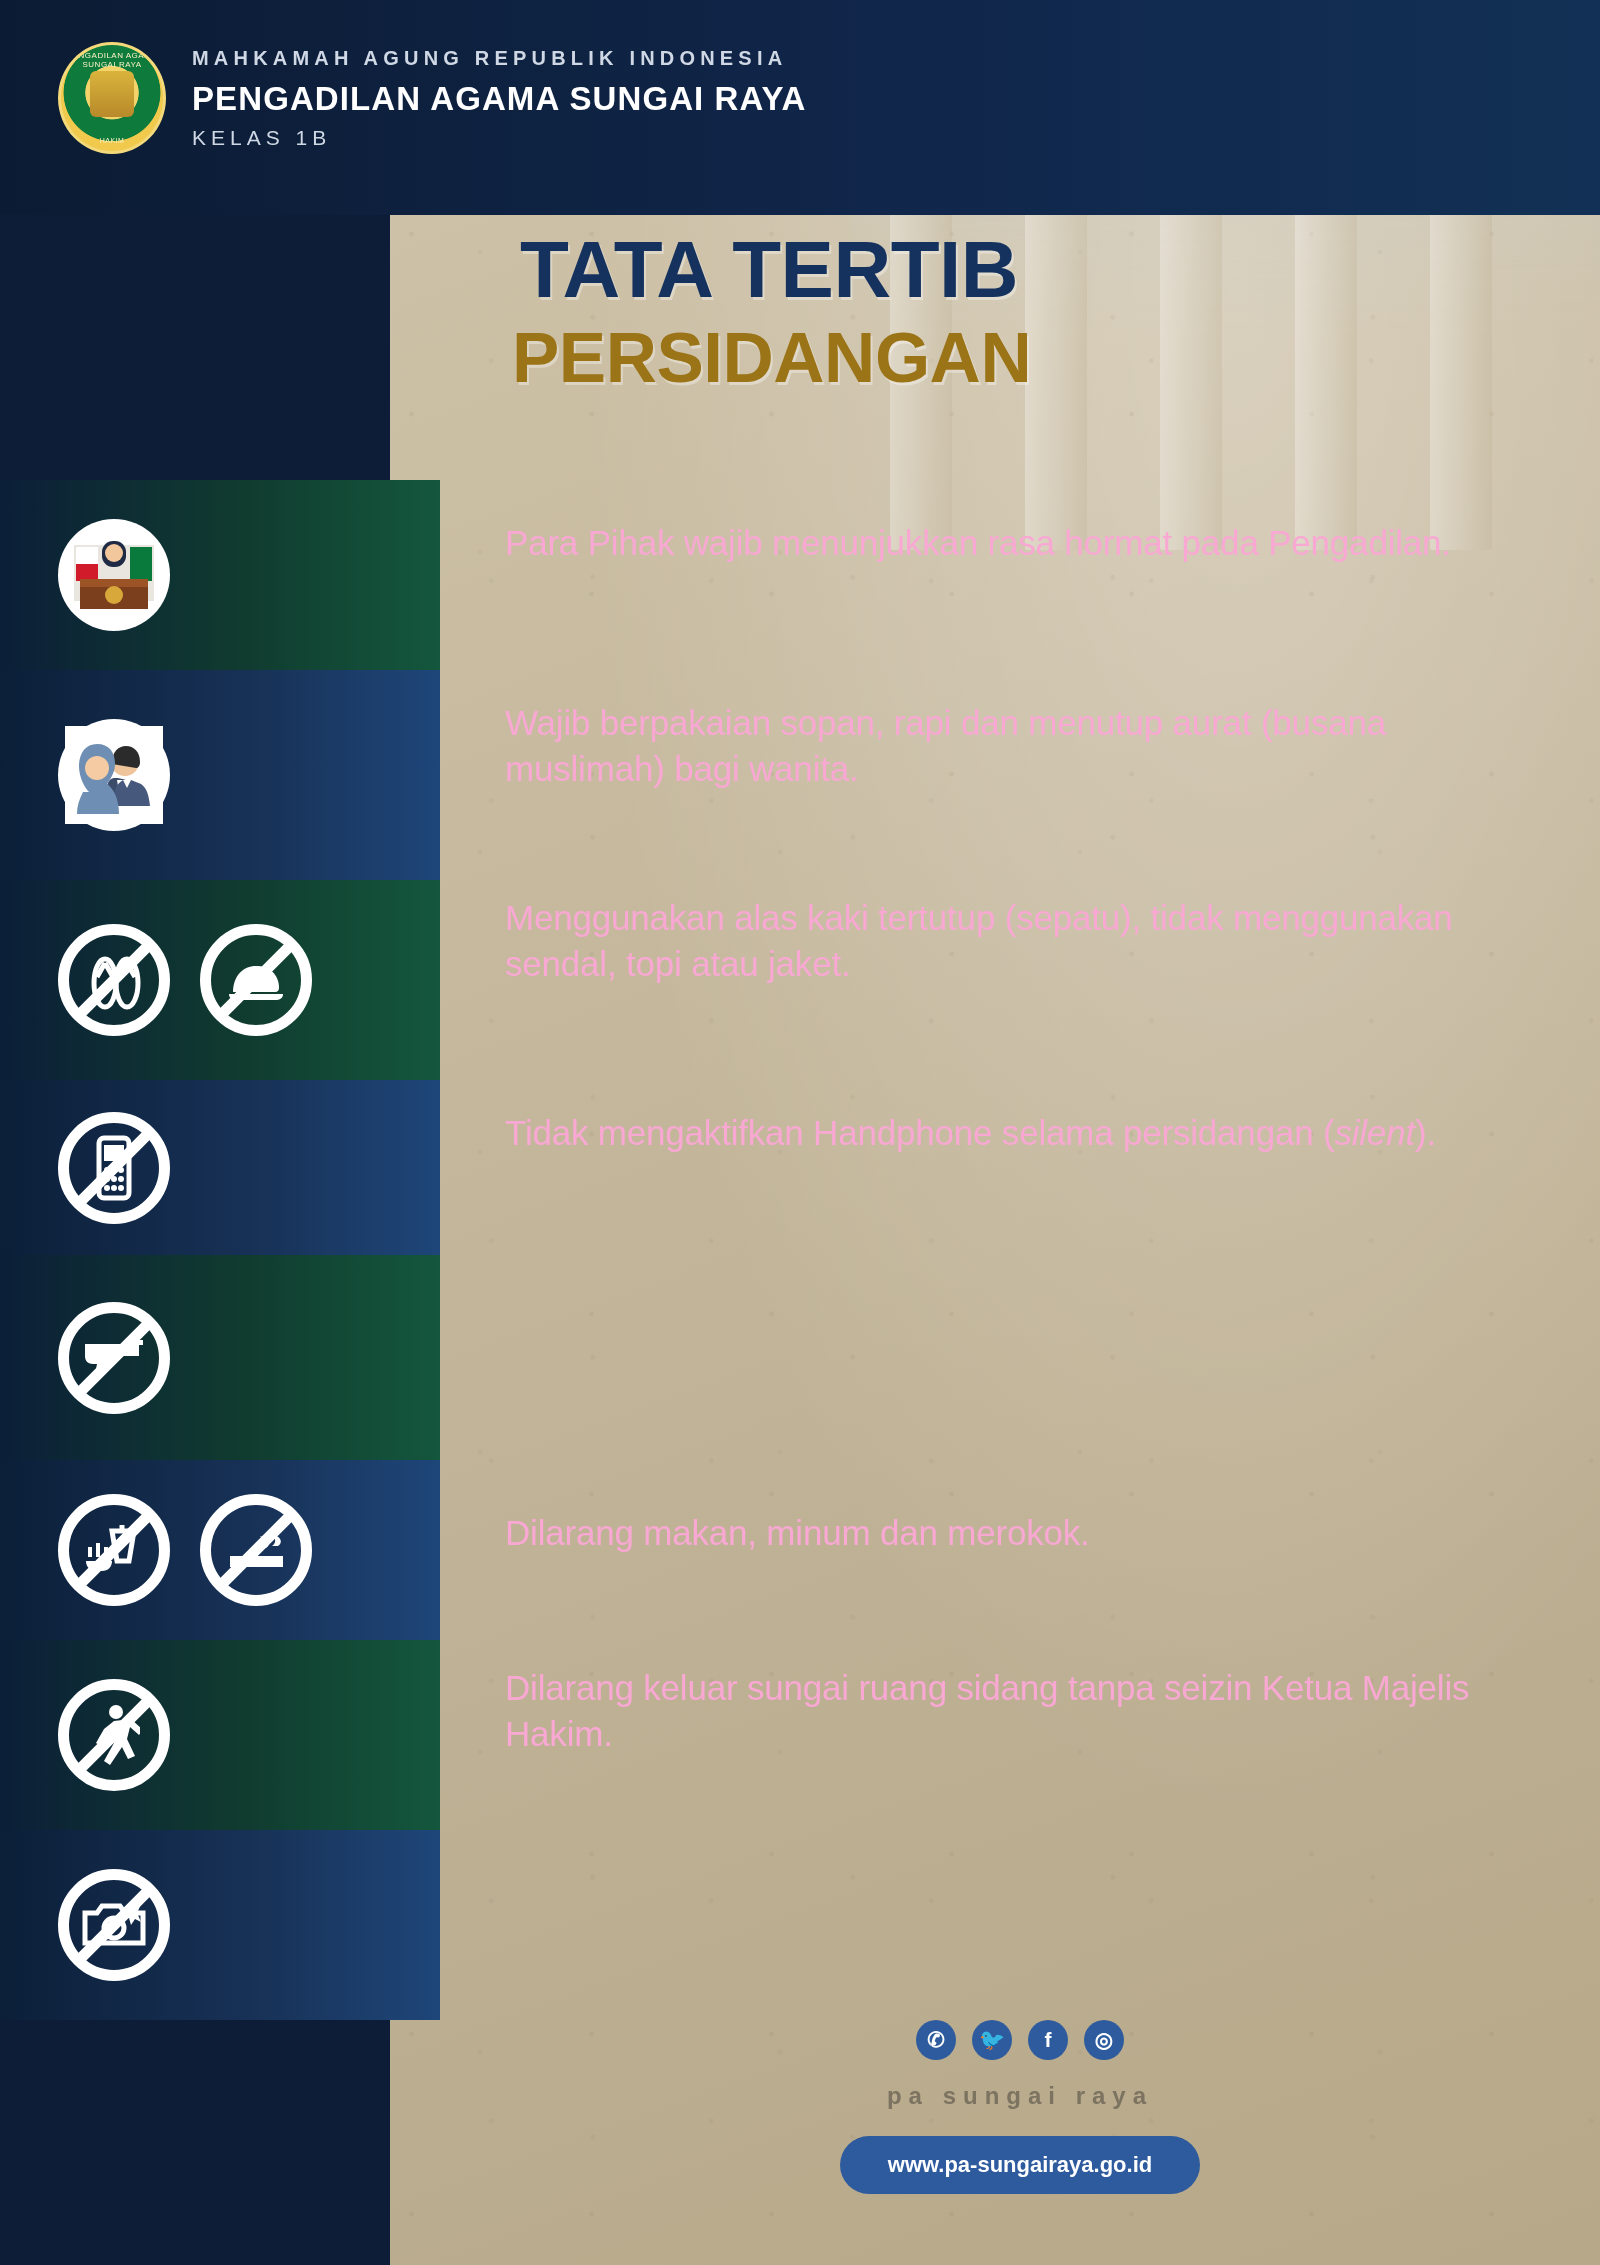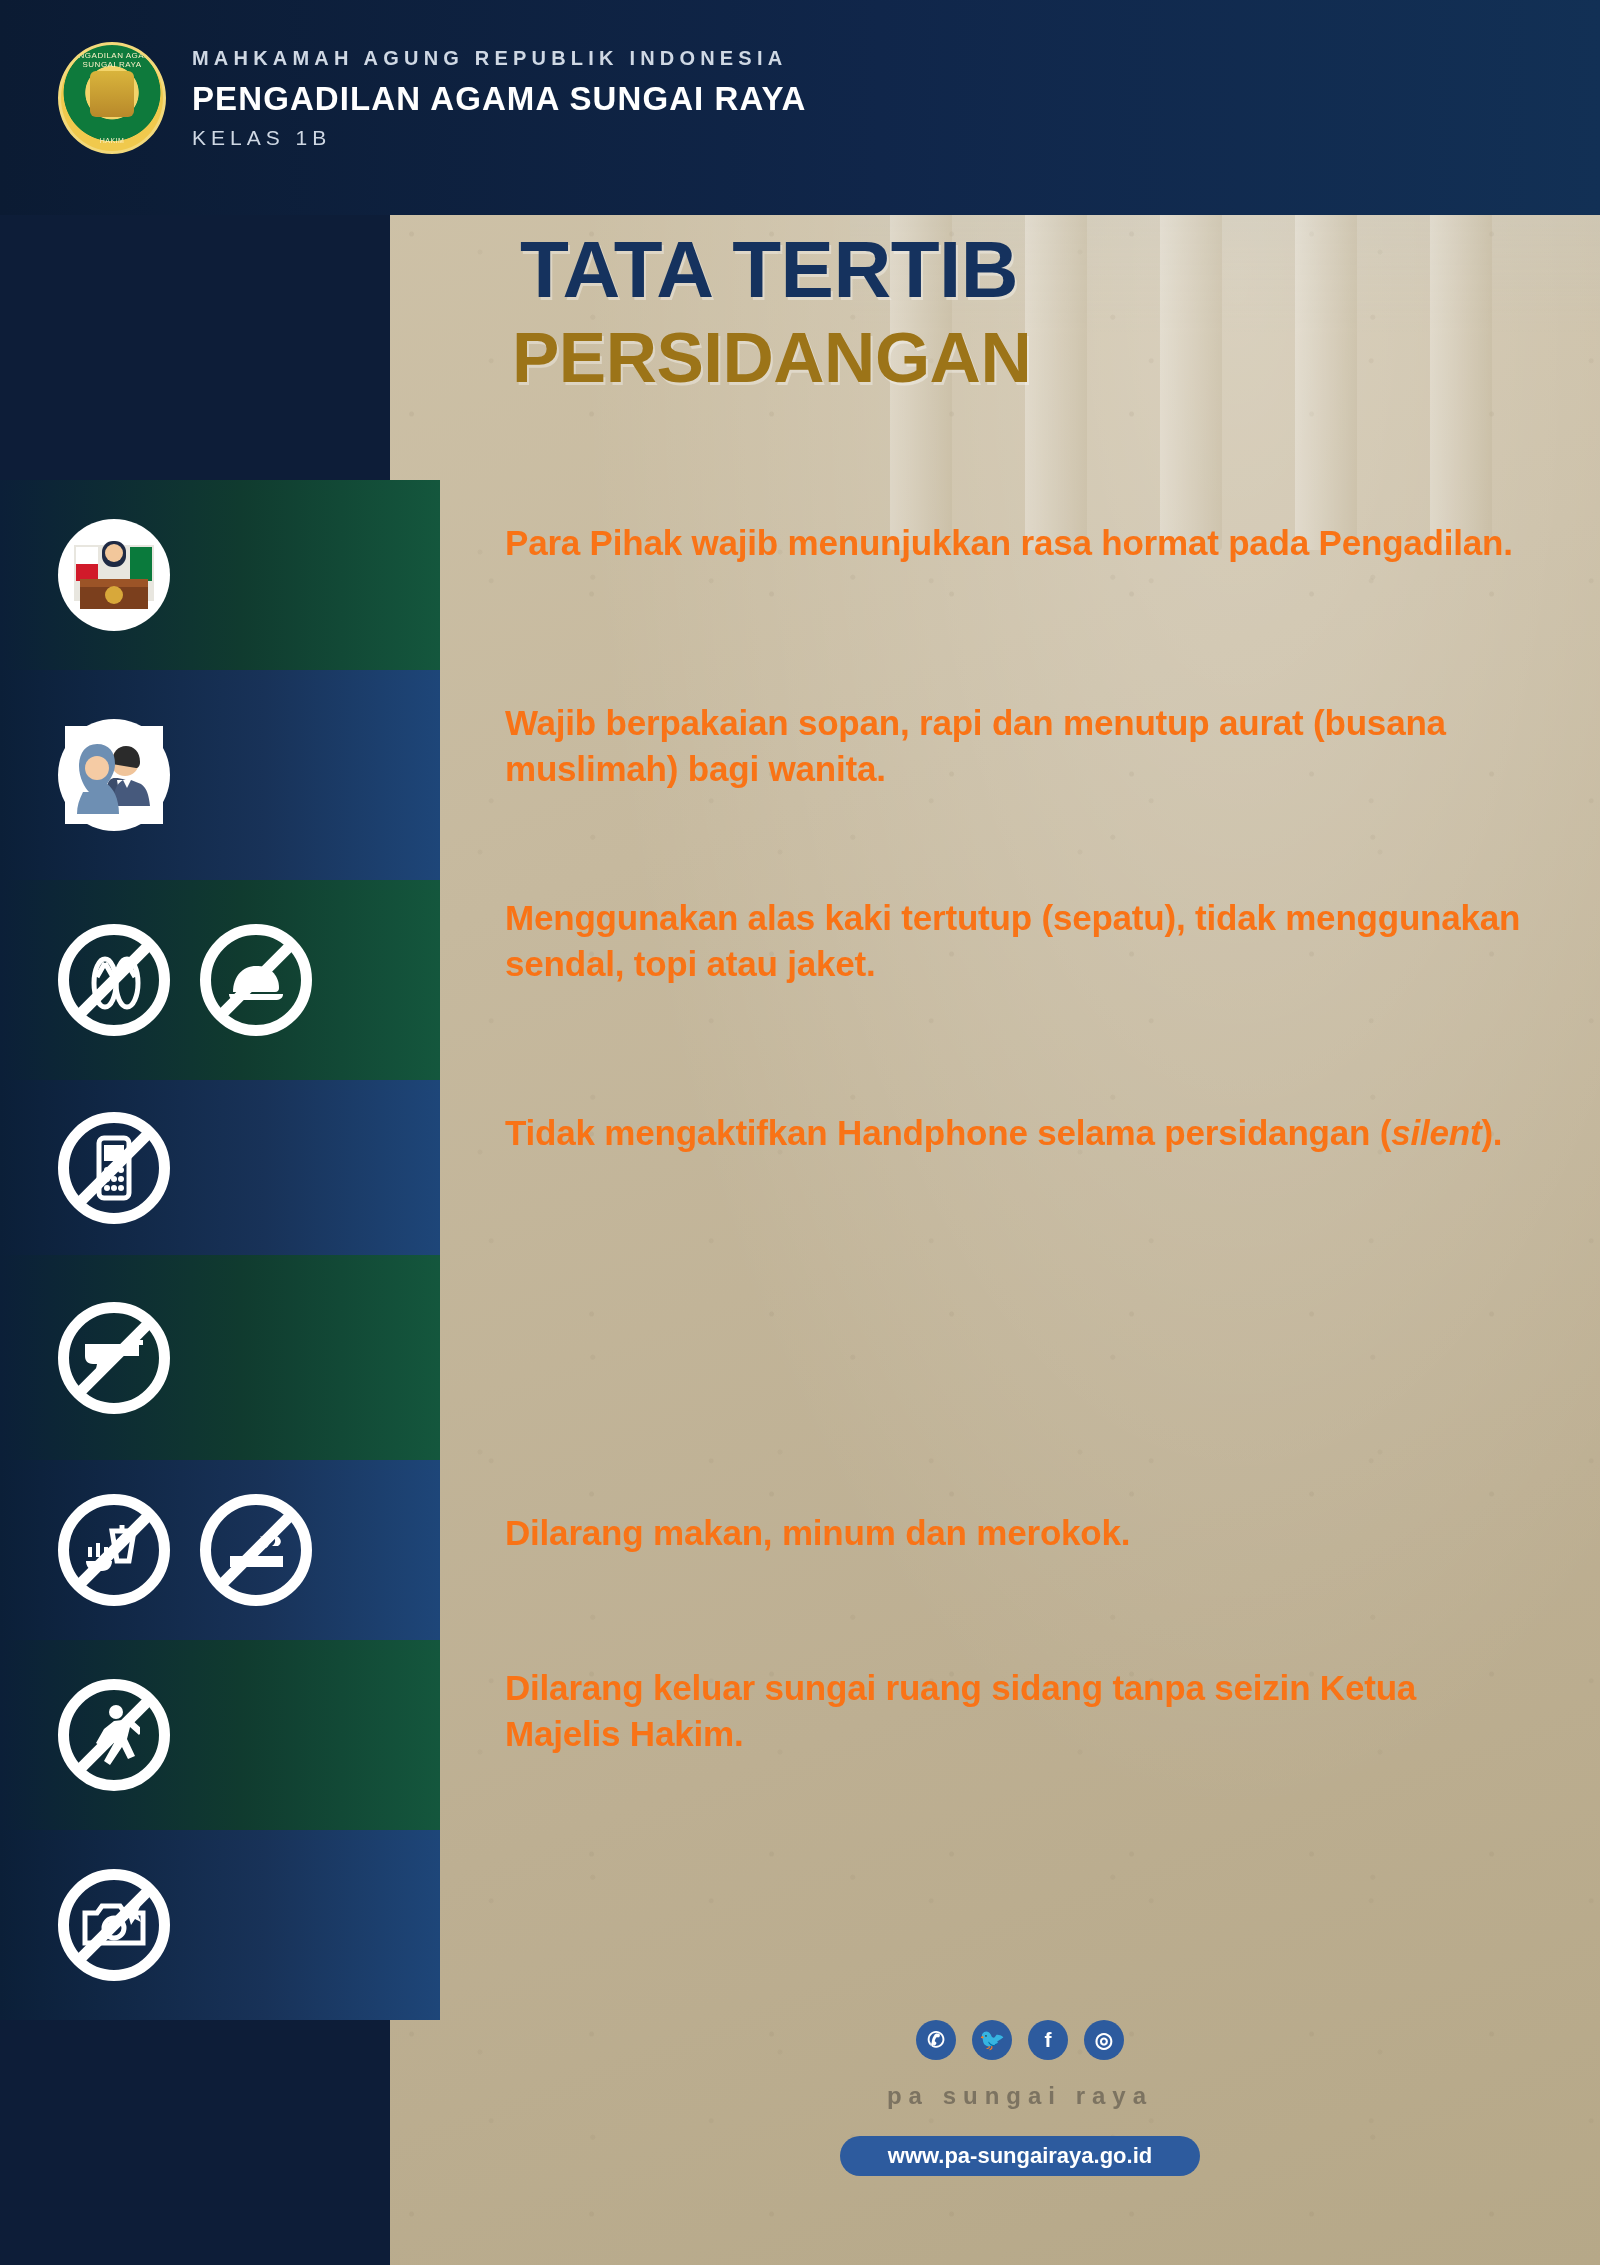--- a/index.html
+++ b/index.html
@@ -179,42 +179,42 @@
     font-size: 71px; font-weight: 800; letter-spacing: -0.5px;
     color: #9c7418; margin-left: 92px; margin-top: 12px; line-height: 1;
     text-shadow: 2px 3px 0 rgba(255,255,255,.35);
   }
 
   
   .rule-text {
     position: absolute;
     left: 505px;
     width: 1030px;
-    color: #f97316;
-    font-weight: 700;
+    color: #f9a8d4;
+    font-weight: 400;
     font-size: 35px;
     line-height: 1.30;
     letter-spacing: -0.2px;
   }
   .rule-text em { font-style: italic; }
 
   
   .footer { position: absolute; left: 505px; top: 2020px; width: 1030px; text-align: center; }
   .socials { display: flex; gap: 16px; justify-content: center; align-items: center; }
   .soc {
     width: 40px; height: 40px; border-radius: 50%;
     background: #2d5b9e; color: #fff;
     display: flex; align-items: center; justify-content: center;
     font-size: 21px; font-weight: 700;
   }
   .handle {
     margin-top: 22px; color: #7c7361; font-size: 24px; letter-spacing: 7px; font-weight: 600;
   }
   .weburl {
-    margin: 26px auto 0; width: 360px; height: 40px; border-radius: 29px;
+    margin: 26px auto 0; width: 360px; height: 58px; border-radius: 29px;
     background: #2d5b9e; color: #fff; font-size: 22px; font-weight: 600;
     display: flex; align-items: center; justify-content: center;
   }
 
   
   .torn {
     position: absolute; left: 330px; top: 0; width: 130px; height: 2265px;
     pointer-events: none;
   }
 </style>

